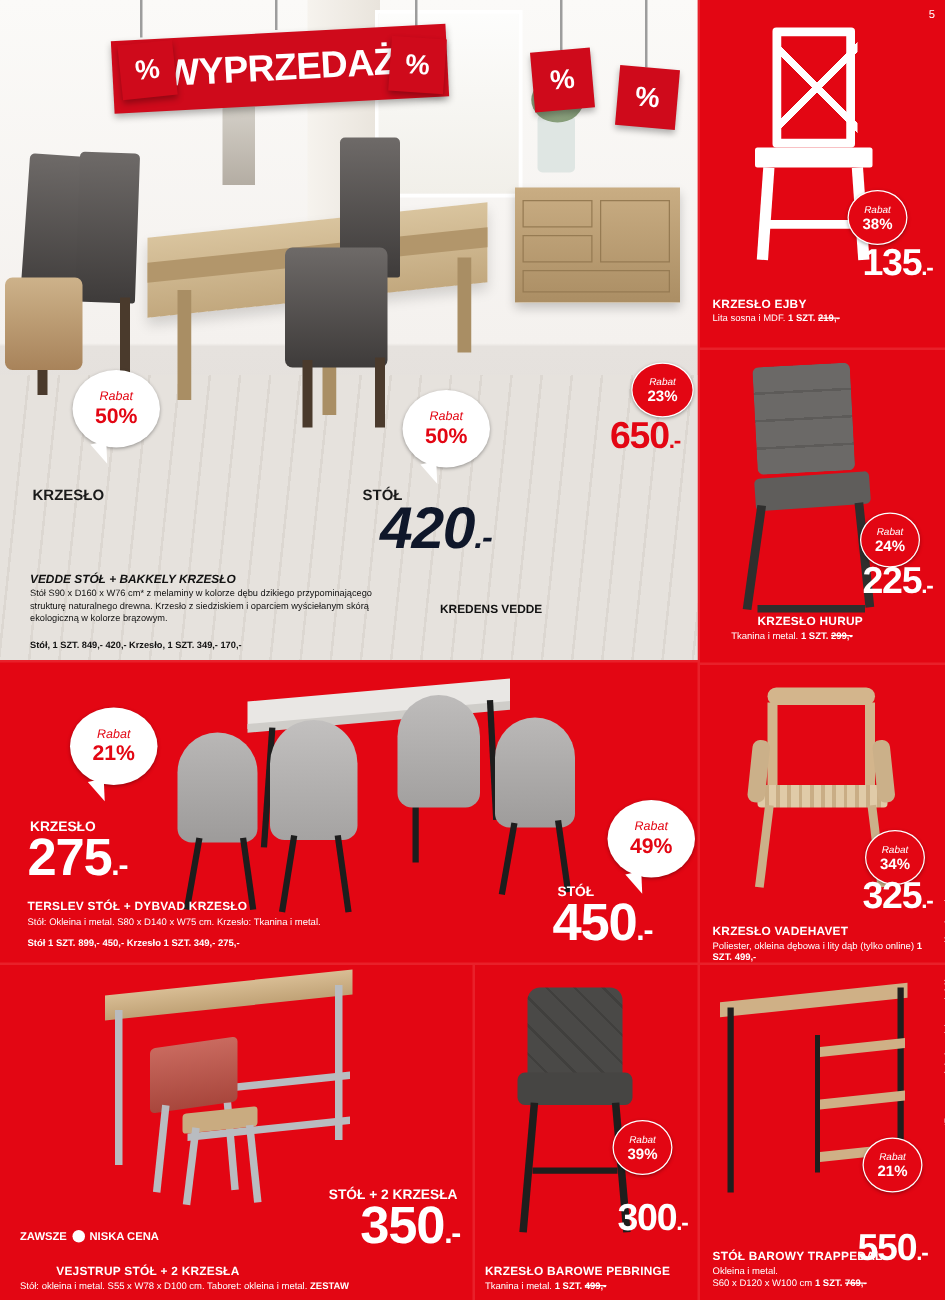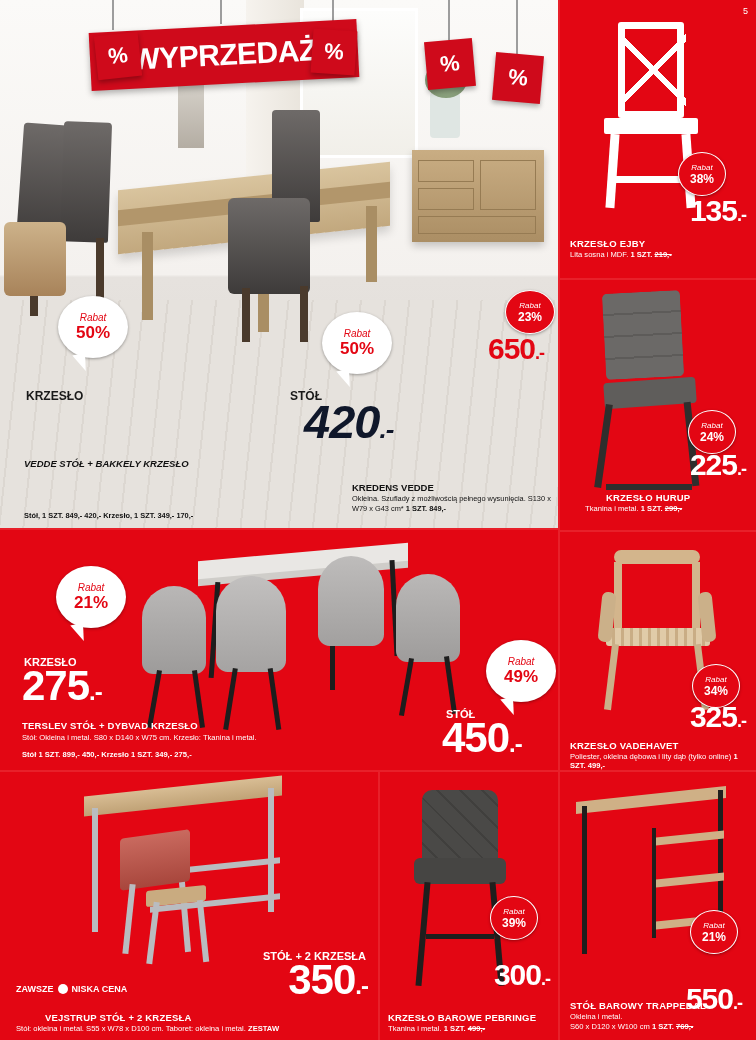--- a/index.html
+++ b/index.html
@@ -181,31 +181,29 @@
     </div>
     <div class="bubble white-b speech" style="left:322px;top:312px;width:70px;height:62px;">
       <span class="r1">Rabat</span>
       <span class="r2" style="font-size:17px;">50%</span>
     </div>
   </div>
 
   <div style="position:absolute;left:0;top:384px;width:558px;height:144px;">
     <div style="position:absolute;left:26px;top:5px;font-size:12px;font-weight:700;color:#1a1a1a;">KRZESŁO</div>
     <div style="position:absolute;left:24px;top:74px;font-size:9.5px;font-weight:700;color:#111;font-style:italic;">VEDDE STÓŁ + BAKKELY KRZESŁO</div>
+    <div style="position:absolute;left:24px;top:86px;width:300px;font-size:7.4px;line-height:1.32;color:#111;">Stół S90 x D160 x W76 cm* z melaminy w kolorze dębu dzikiego przypominającego strukturę naturalnego drewna. Krzesło z siedziskiem i oparciem wyściełanym skórą ekologiczną w kolorze brązowym.</div>
     <div style="position:absolute;left:24px;top:127px;width:320px;font-size:7.4px;font-weight:700;color:#111;">Stół, 1 SZT. 849,- 420,- Krzesło, 1 SZT. 349,- 170,-</div>
 
     <div style="position:absolute;left:290px;top:5px;font-size:12px;font-weight:700;color:#1a1a1a;">STÓŁ</div>
     <div class="price" style="position:absolute;left:304px;top:18px;font-size:47px;color:#0f172a;font-style:italic;">
       <span>420</span><span style="font-size:26px;">.-</span>
     </div>
 
     <div style="position:absolute;left:352px;top:98px;font-size:9.5px;font-weight:700;color:#111;">KREDENS VEDDE</div>
-    <div style="position:absolute;left:352px;top:110px;width:200px;font-size:7.4px;line-height:1.3;color:#111;">
-      <span>Okleina. Szuflady z możliwością pełnego wysunięcia. S130 x W79 x G43 cm*</span> <b>1 SZT. 849,-</b>
-    </div>
   </div>
   <div class="price" style="position:absolute;left:488px;top:336px;font-size:30px;color:#e30613;">
     <span>650</span><span style="font-size:18px;">.-</span>
   </div>
   <div class="bubble" style="left:505px;top:290px;width:50px;height:44px;background:#e30613;">
     <span class="r1" style="font-size:8px;">Rabat</span>
     <span class="r2" style="font-size:12px;">23%</span>
   </div>
 
   <div class="cell" style="left:560px;top:0;width:196px;height:278px;">

